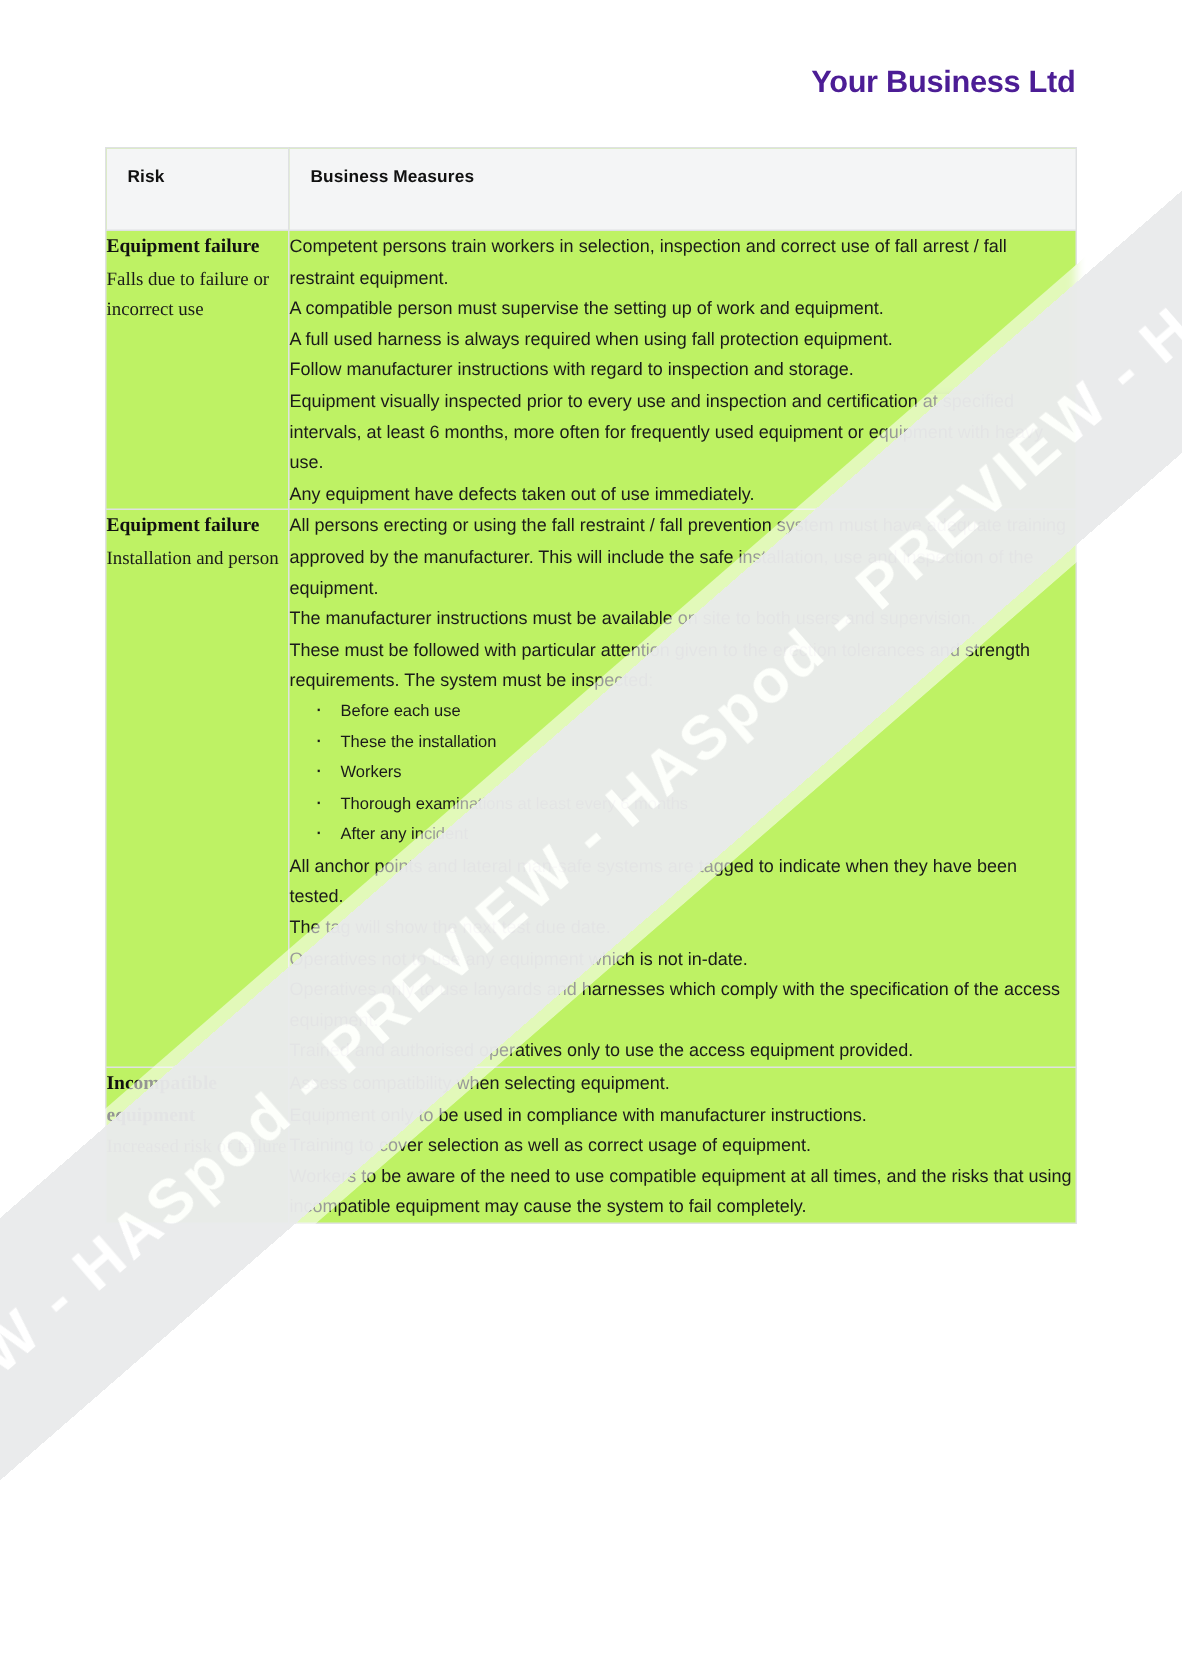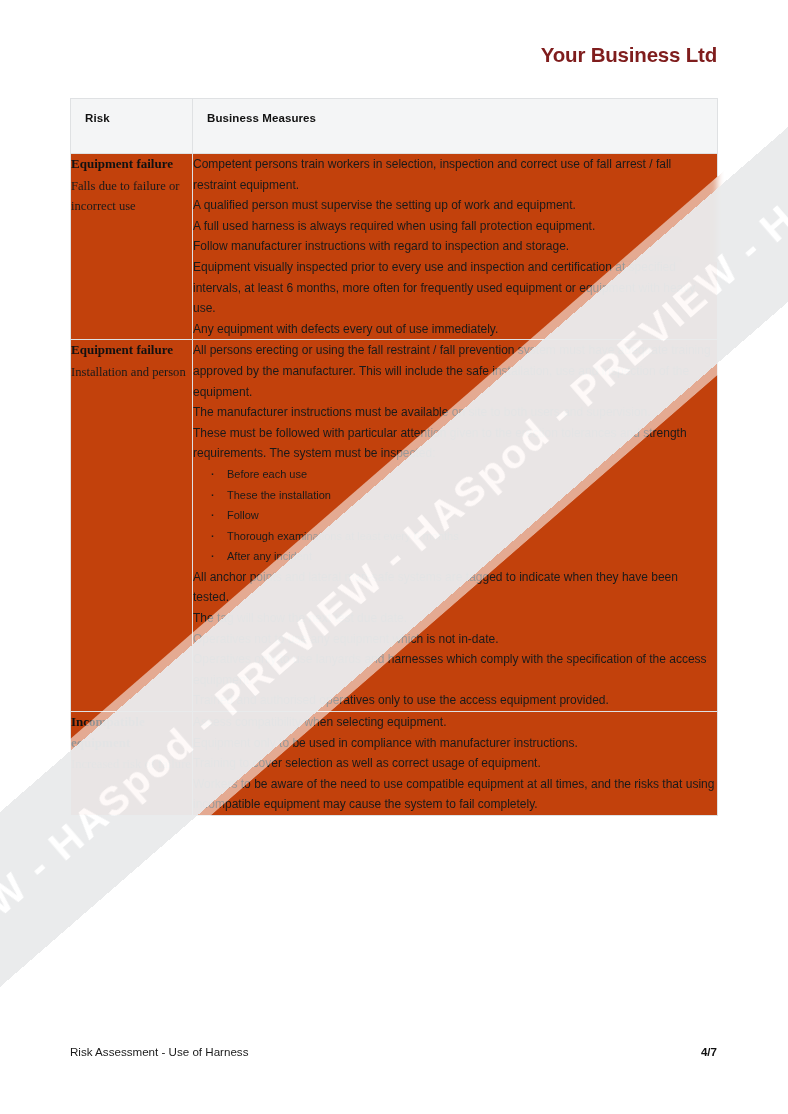--- a/index.html
+++ b/index.html
@@ -28,35 +28,35 @@
     position: absolute;
     top: 41px;
     left: 70px;
     right: 71px;
     height: 32px;
     text-align: right;
   }
   .company-title {
     font-size: 20.5px;
     font-weight: bold;
-    color: #7f1d1d;
+    color: #4c1d95;
     letter-spacing: -0.2px;
     line-height: 28px;
     display: inline-block;
   }
 
   
   .risk-table {
     position: absolute;
     top: 98px;
     left: 70px;
     width: 647px;
     border: 1px solid #dfe1e3;
     border-collapse: collapse;
-    background: #c2410c;
+    background: #bef264;
     table-layout: fixed;
   }
   .risk-table col.col-risk { width: 122px; }
   .risk-table col.col-controls { width: 525px; }
 
   .risk-table th,
   .risk-table td {
     border: 1px solid #dfe1e3;
     vertical-align: top;
     padding: 0;
@@ -217,41 +217,41 @@
     </thead>
     <tbody>
 
       <tr>
         <td class="cell-risk">
           <p class="risk-name">Equipment failure</p>
           <p class="risk-desc">Falls due to failure or incorrect use</p>
         </td>
         <td class="cell-controls">
           <p class="measure">Competent persons train workers in selection, inspection and correct use of fall arrest / fall restraint equipment.</p>
-          <p class="measure">A qualified person must supervise the setting up of work and equipment.</p>
+          <p class="measure">A compatible person must supervise the setting up of work and equipment.</p>
           <p class="measure">A full used harness is always required when using fall protection equipment.</p>
           <p class="measure">Follow manufacturer instructions with regard to inspection and storage.</p>
           <p class="measure">Equipment visually inspected prior to every use and inspection and certification at specified intervals, at least 6 months, more often for frequently used equipment or equipment with heavy use.</p>
-          <p class="measure">Any equipment with defects every out of use immediately.</p>
+          <p class="measure">Any equipment have defects taken out of use immediately.</p>
         </td>
       </tr>
 
       <tr>
         <td class="cell-risk">
           <p class="risk-name">Equipment failure</p>
           <p class="risk-desc">Installation and person</p>
         </td>
         <td class="cell-controls">
           <p class="measure">All persons erecting or using the fall restraint / fall prevention system must have adequate training approved by the manufacturer. This will include the safe installation, use and inspection of the equipment.</p>
           <p class="measure">The manufacturer instructions must be available on site to both users and supervision.</p>
           <p class="measure">These must be followed with particular attention given to the erection tolerances and strength requirements. The system must be inspected:</p>
           <ul class="measure-list">
             <li>Before each use</li>
             <li>These the installation</li>
-            <li>Follow</li>
+            <li>Workers</li>
             <li>Thorough examinations at least every 6 months</li>
             <li>After any incident</li>
           </ul>
           <p class="measure">All anchor points and lateral man-safe systems are tagged to indicate when they have been tested.</p>
           <p class="measure">The tag will show the next test due date.</p>
           <p class="measure">Operatives not to use any equipment which is not in-date.</p>
           <p class="measure">Operatives only to use lanyards and harnesses which comply with the specification of the access equipment.</p>
           <p class="measure">Trained and authorised operatives only to use the access equipment provided.</p>
         </td>
       </tr>
@@ -265,24 +265,20 @@
           <p class="measure">Assess compatibility when selecting equipment.</p>
           <p class="measure">Equipment only to be used in compliance with manufacturer instructions.</p>
           <p class="measure">Training to cover selection as well as correct usage of equipment.</p>
           <p class="measure">Workers to be aware of the need to use compatible equipment at all times, and the risks that using incompatible equipment may cause the system to fail completely.</p>
         </td>
       </tr>
 
     </tbody>
   </table>
 
-  <div class="doc-footer">
-    <span class="footer-title">Risk Assessment - Use of Harness</span>
-    <span class="footer-page">4/7</span>
-  </div>
 
   <div class="watermark-layer">
     <div class="watermark-blur"></div>
     <div class="watermark-band">
       <span class="watermark-text">HASpod - PREVIEW - HASpod - PREVIEW - HASpod - PREVIEW - HASpod - PREVIEW</span>
     </div>
   </div>
 
 </div>
 

